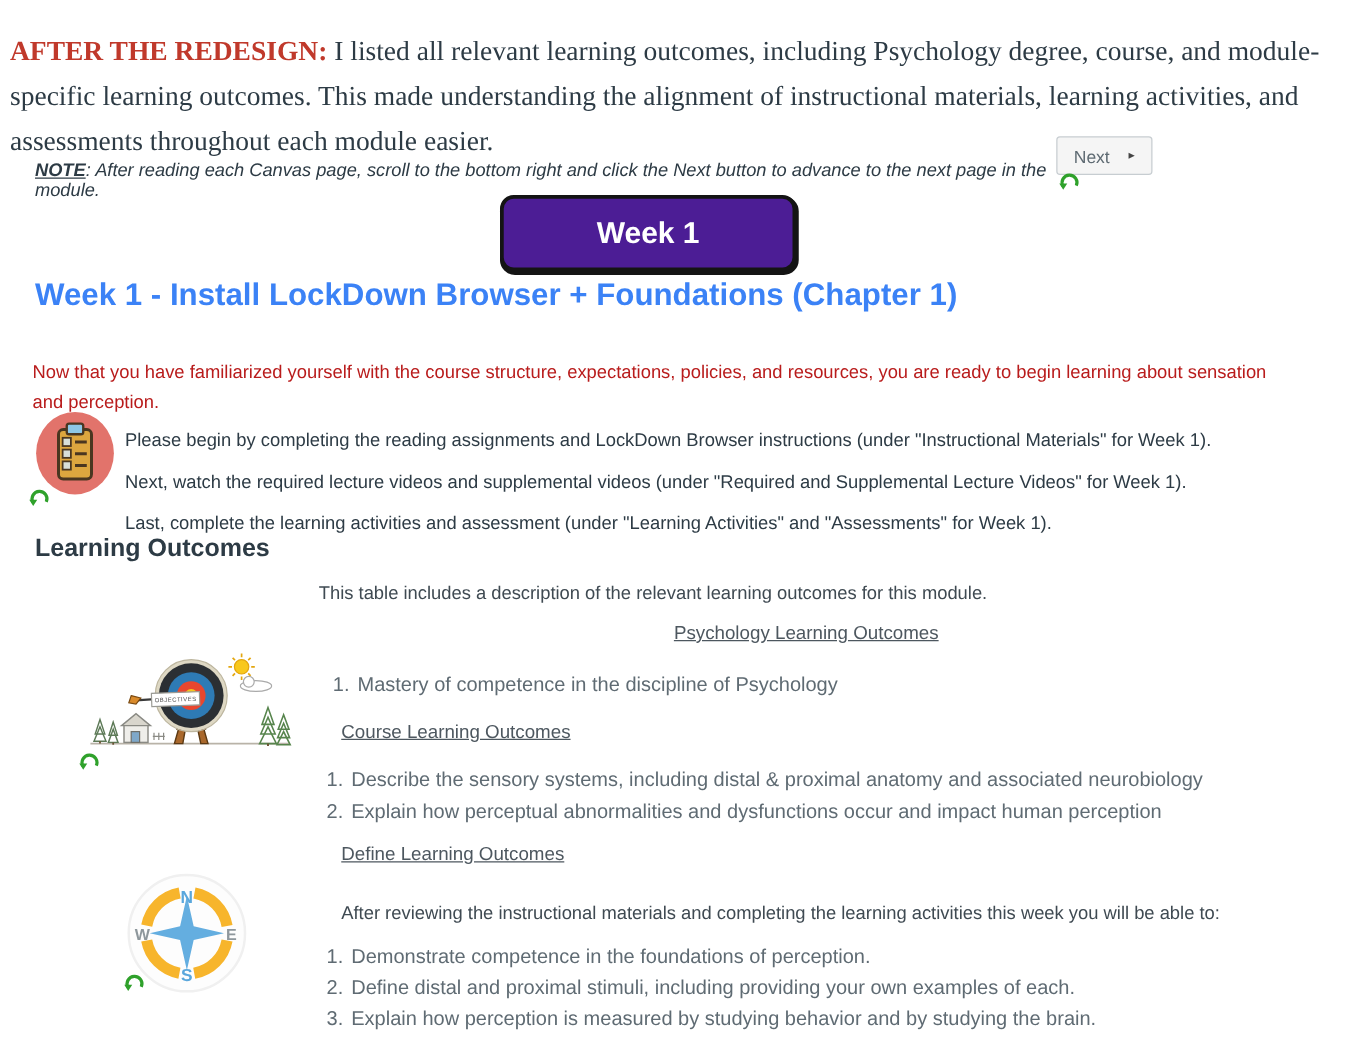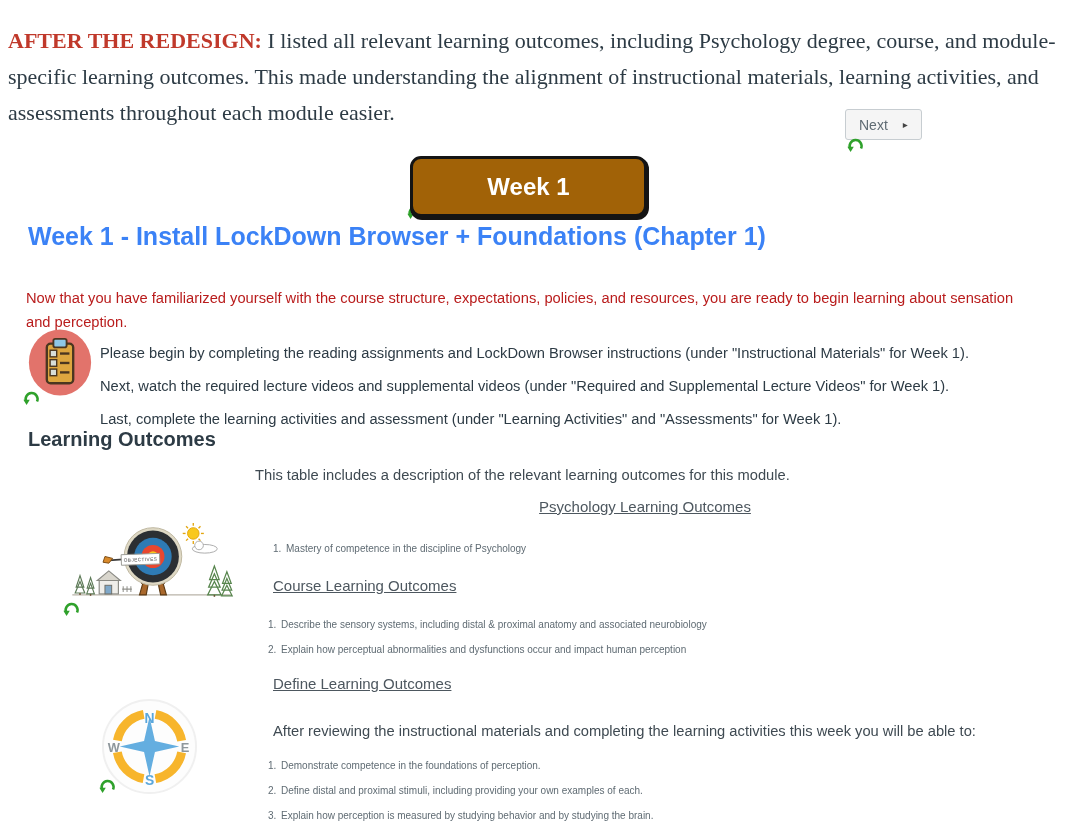--- a/index.html
+++ b/index.html
@@ -18,22 +18,22 @@
     background:#f5f5f5;border:1px solid #c7cdd1;border-radius:3px;
     font-family:"Liberation Sans", sans-serif;font-size:14px;color:#5f6b73;cursor:pointer;
     display:flex;align-items:center;gap:15px;
   }
   .next-arrow{font-size:10px;line-height:1;color:#444;}
   
   .gicon{position:absolute;width:19px;height:17px;}
   .gicon svg{display:block;width:100%;height:100%;}
   
   .week-btn{
-    position:absolute;left:410px;top:156px;width:231px;height:55px;
-    background:#a16207;border:3.5px solid #141414;border-radius:11px;
+    position:absolute;left:400px;top:156px;width:231px;height:55px;
+    background:#4c1d95;border:3.5px solid #141414;border-radius:11px;
     box-shadow:1px 2px 0 1px #141414;
     color:#ffffff;font-weight:bold;font-size:24px;
     display:flex;align-items:center;justify-content:center;cursor:pointer;
     font-family:"Liberation Sans", sans-serif;
   }
   
   .h2-title{position:absolute;left:28px;top:222px;font-size:25px;font-weight:bold;color:#3b82f6;margin:0;}
   .h3-title{position:absolute;left:28px;top:428px;font-size:20px;font-weight:bold;color:#2d3b45;margin:0;}
   
   .course-intro{position:absolute;left:26px;top:271px;width:1008px;font-size:14.7px;line-height:24px;color:#b91c1c;}
@@ -42,38 +42,39 @@
   .checklist-wrap{position:absolute;left:27px;top:328px;width:66px;height:69px;}
   .checklist-wrap svg{width:100%;height:100%;display:block;}
   .table-caption{position:absolute;left:255px;top:467px;font-size:14.7px;color:#3f4a52;}
   
   .outcome-link{font-size:15px;color:#4d575f;text-decoration:underline;cursor:pointer;}
   .psych-head{position:absolute;left:430px;top:498px;width:430px;text-align:center;}
   .course-head{position:absolute;left:273px;top:577px;}
   .module-head{position:absolute;left:273px;top:675px;}
   .module-intro{position:absolute;left:273px;top:708px;width:760px;font-size:14.7px;color:#3f4a52;}
   
-  ol.outcome-list{position:absolute;margin:0;padding-left:21px;font-size:10px;color:#5f6b73;}
+  ol.outcome-list{position:absolute;margin:0;padding-left:21px;font-size:16px;color:#5f6b73;}
   ol.outcome-list li{line-height:25px;padding-left:2px;}
   .psych-list{left:263px;top:536px;}
   .course-list{left:258px;top:612px;}
   .module-list{left:258px;top:753px;}
   
   .target-wrap{position:absolute;left:70px;top:520px;width:164px;height:96px;}
   .target-wrap svg{width:100%;height:100%;display:block;}
   .compass-wrap{position:absolute;left:100px;top:697px;width:99px;height:99px;}
   .compass-wrap svg{width:100%;height:100%;display:block;}
 </style>
 </head>
 <body>
 
 <div class="page">
 
   <p class="intro"><span class="redesign-label">AFTER THE REDESIGN:</span><span> I listed all relevant learning outcomes, including Psychology degree, course, and module-specific learning outcomes. This made understanding the alignment of instructional materials, learning activities, and assessments throughout each module easier.</span></p>
 
+  <p class="note"><span class="note-label">NOTE</span><span>: After reading each Canvas page, scroll to the bottom right and click the Next button to advance to the next page in the module.</span></p>
 
   <button class="next-btn">
     <span>Next</span>
     <span class="next-arrow">▸</span>
   </button>
 
   <span class="gicon" style="left:846px;top:137px;">
     <svg viewBox="0 0 20 20">
         <path d="M4 14 A 7 7 0 1 1 16.5 13.5" fill="none" stroke="#2fa12b" stroke-width="3"></path>
         <path d="M0.5 11.5 L8 11.5 L4.2 17.5 Z" fill="#2fa12b"></path>

